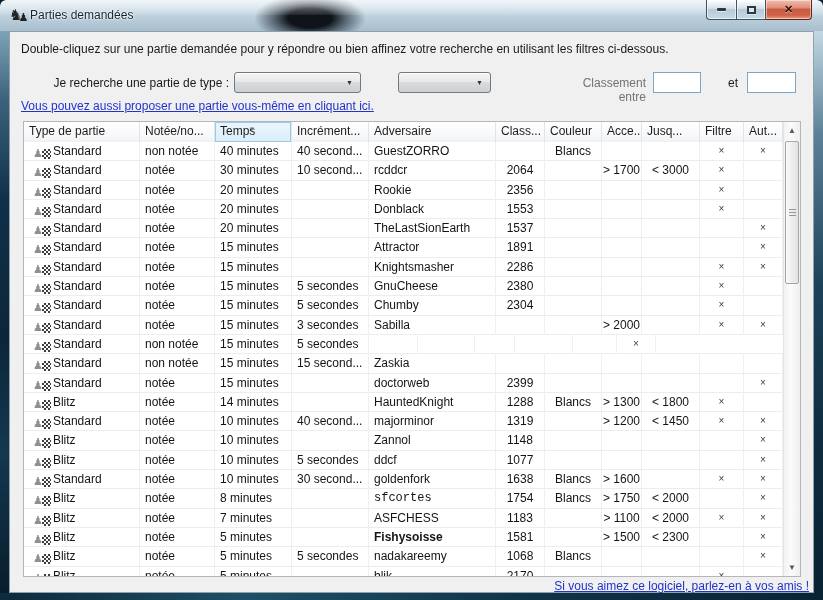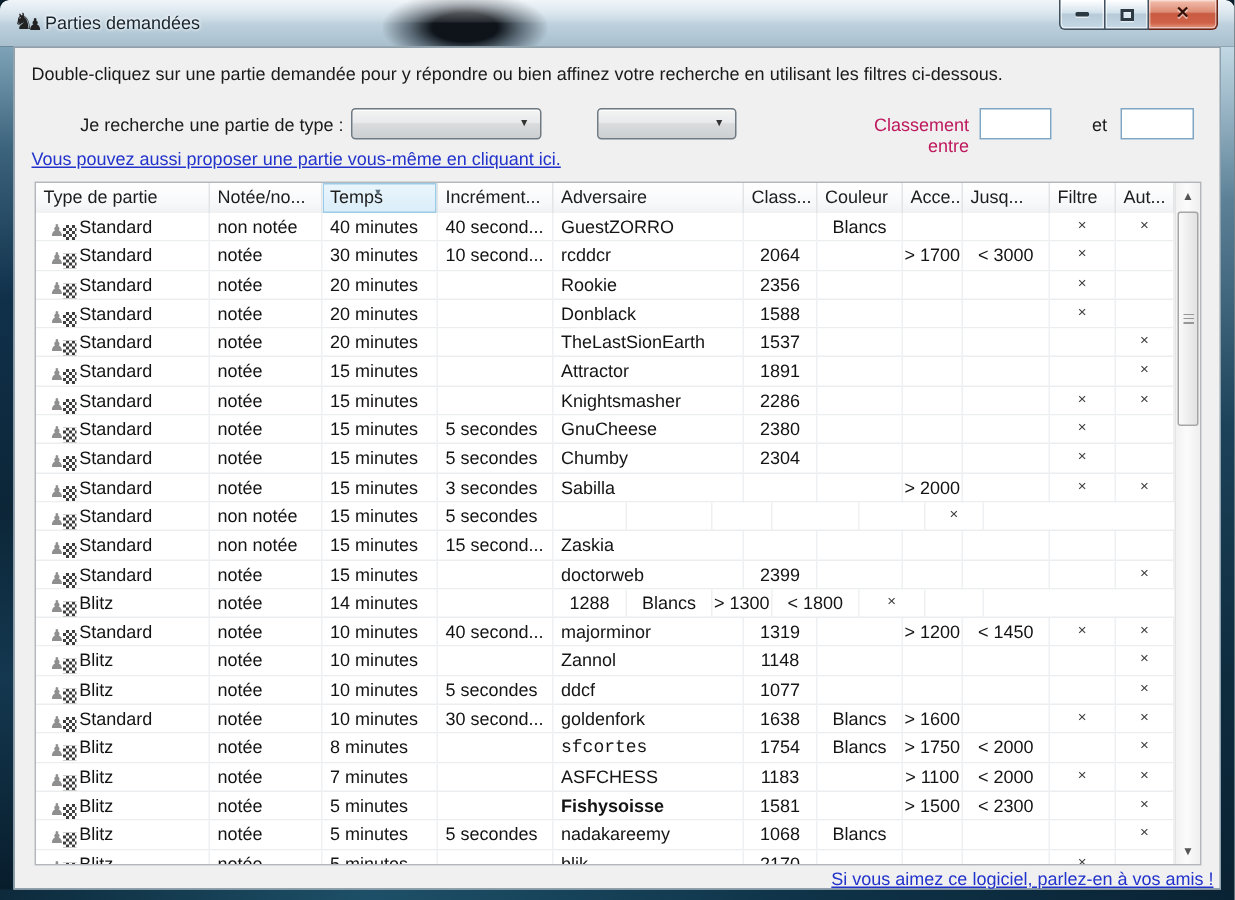--- a/index.html
+++ b/index.html
@@ -44,21 +44,21 @@
   .client{position:absolute;left:9px;top:31px;width:805px;height:562px;box-sizing:border-box;
       background:#f0f0f0;border:1px solid #8fa1ad;}
   .intro{position:absolute;left:11px;top:10px;font-size:12px;color:#1a1a1a;}
   .filter-label{position:absolute;left:11px;top:44px;width:208px;text-align:right;font-size:12px;color:#1a1a1a;}
   .combo{position:absolute;top:40px;height:21px;box-sizing:border-box;border:1px solid #6f7a82;border-radius:3px;
       background:linear-gradient(to bottom,#f4f4f4,#e9eaec 45%,#d9dbdd 50%,#cdd0d2);
       box-shadow:inset 0 1px 0 rgba(255,255,255,.8);}
   .combo.c1{left:224px;width:127px;}
   .combo.c2{left:388px;width:93px;}
   .combo .arrow{position:absolute;right:7px;top:6px;font-size:7px;color:#333;}
-  .class-label{position:absolute;left:545px;top:44px;width:91px;text-align:right;font-size:12px;color:#be185d;}
+  .class-label{position:absolute;left:545px;top:44px;width:91px;text-align:right;font-size:12px;color:#737373;}
   .rating-input{position:absolute;top:40px;height:21px;width:48px;box-sizing:border-box;
       border:1px solid #7fa5c4;background:#fff;font-family:"Liberation Sans",sans-serif;font-size:12px;padding:0 3px;}
   .rating-input.r1{left:643px;}
   .rating-input.r2{left:737px;width:49px;}
   .et-label{position:absolute;left:714px;top:44px;width:18px;text-align:center;font-size:12px;color:#1a1a1a;}
   .link{font-size:12px;color:#2233cc;text-decoration:underline;cursor:pointer;}
   .propose-link{position:absolute;left:11px;top:67px;}
   .share-link{position:absolute;right:4px;top:547px;}
   
   .gtable{position:absolute;left:13px;top:89px;width:778px;height:456px;box-sizing:border-box;
@@ -203,21 +203,21 @@
           </div>
           <div class="trow">
             <div class="tcell al" style="width: 116px;"><span class="game-icon">
                 <span class="pawn">♟</span>
                 <span class="board"></span>
               </span><span>Standard</span></div>
             <div class="tcell al" style="width: 75px;">notée</div>
             <div class="tcell al" style="width: 77px;">20 minutes</div>
             <div class="tcell al" style="width: 77px;"></div>
             <div class="tcell al" style="width: 127px;">Donblack</div>
-            <div class="tcell ac" style="width: 49px;">1588</div>
+            <div class="tcell ac" style="width: 49px;">1553</div>
             <div class="tcell ac" style="width: 57px;"></div>
             <div class="tcell ac" style="width: 40px;"></div>
             <div class="tcell ac" style="width: 58px;"></div>
             <div class="tcell ac mark" style="width: 44px;">×</div>
             <div class="tcell ac mark" style="width: 39px;"></div>
           </div>
           <div class="trow">
             <div class="tcell al" style="width: 116px;"><span class="game-icon">
                 <span class="pawn">♟</span>
                 <span class="board"></span>
@@ -361,20 +361,21 @@
             <div class="tcell ac mark" style="width: 39px;">×</div>
           </div>
           <div class="trow">
             <div class="tcell al" style="width: 116px;"><span class="game-icon">
                 <span class="pawn">♟</span>
                 <span class="board"></span>
               </span><span>Blitz</span></div>
             <div class="tcell al" style="width: 75px;">notée</div>
             <div class="tcell al" style="width: 77px;">14 minutes</div>
             <div class="tcell al" style="width: 77px;"></div>
+            <div class="tcell al" style="width: 127px;">HauntedKnight</div>
             <div class="tcell ac" style="width: 49px;">1288</div>
             <div class="tcell ac" style="width: 57px;">Blancs</div>
             <div class="tcell ac" style="width: 40px;">&gt; 1300</div>
             <div class="tcell ac" style="width: 58px;">&lt; 1800</div>
             <div class="tcell ac mark" style="width: 44px;">×</div>
             <div class="tcell ac mark" style="width: 39px;"></div>
           </div>
           <div class="trow">
             <div class="tcell al" style="width: 116px;"><span class="game-icon">
                 <span class="pawn">♟</span>

